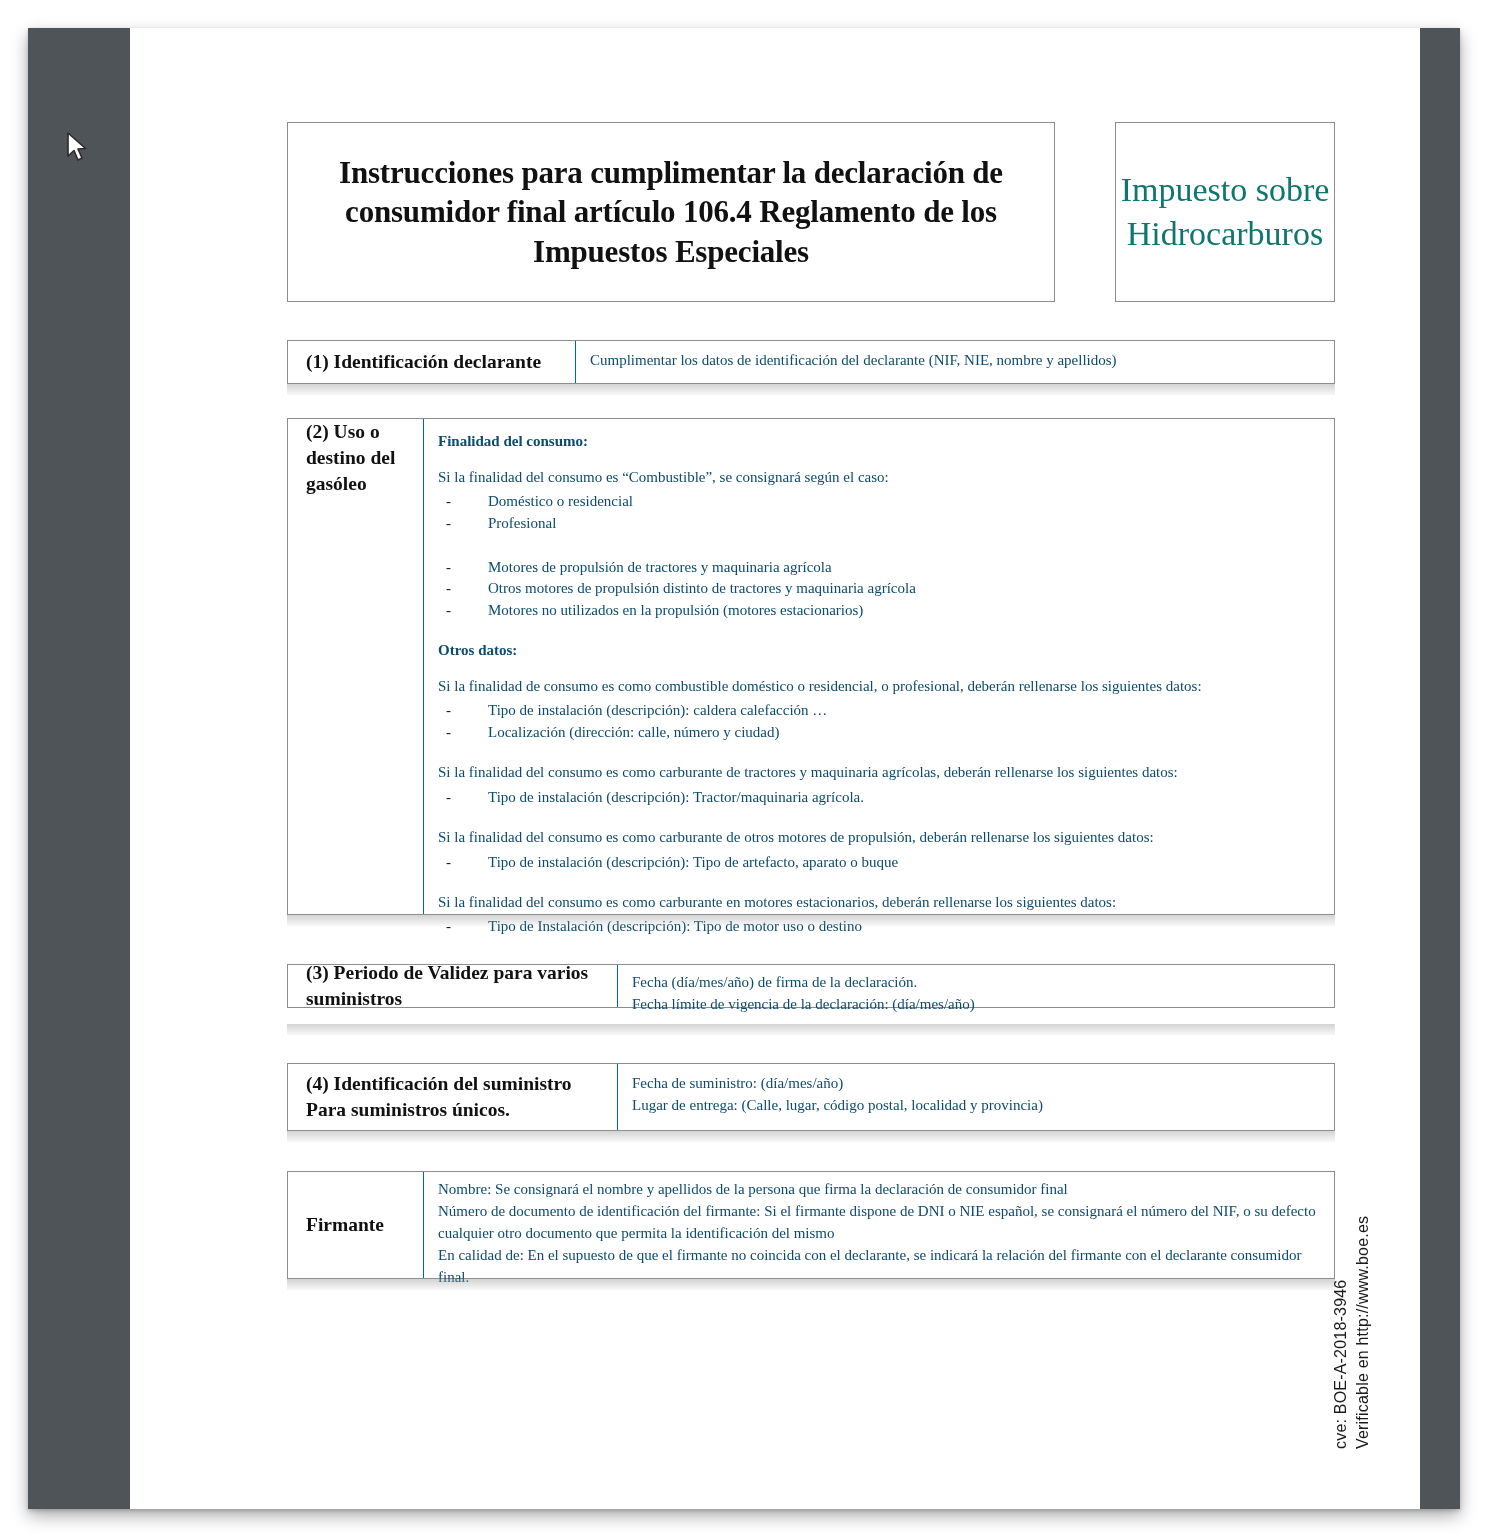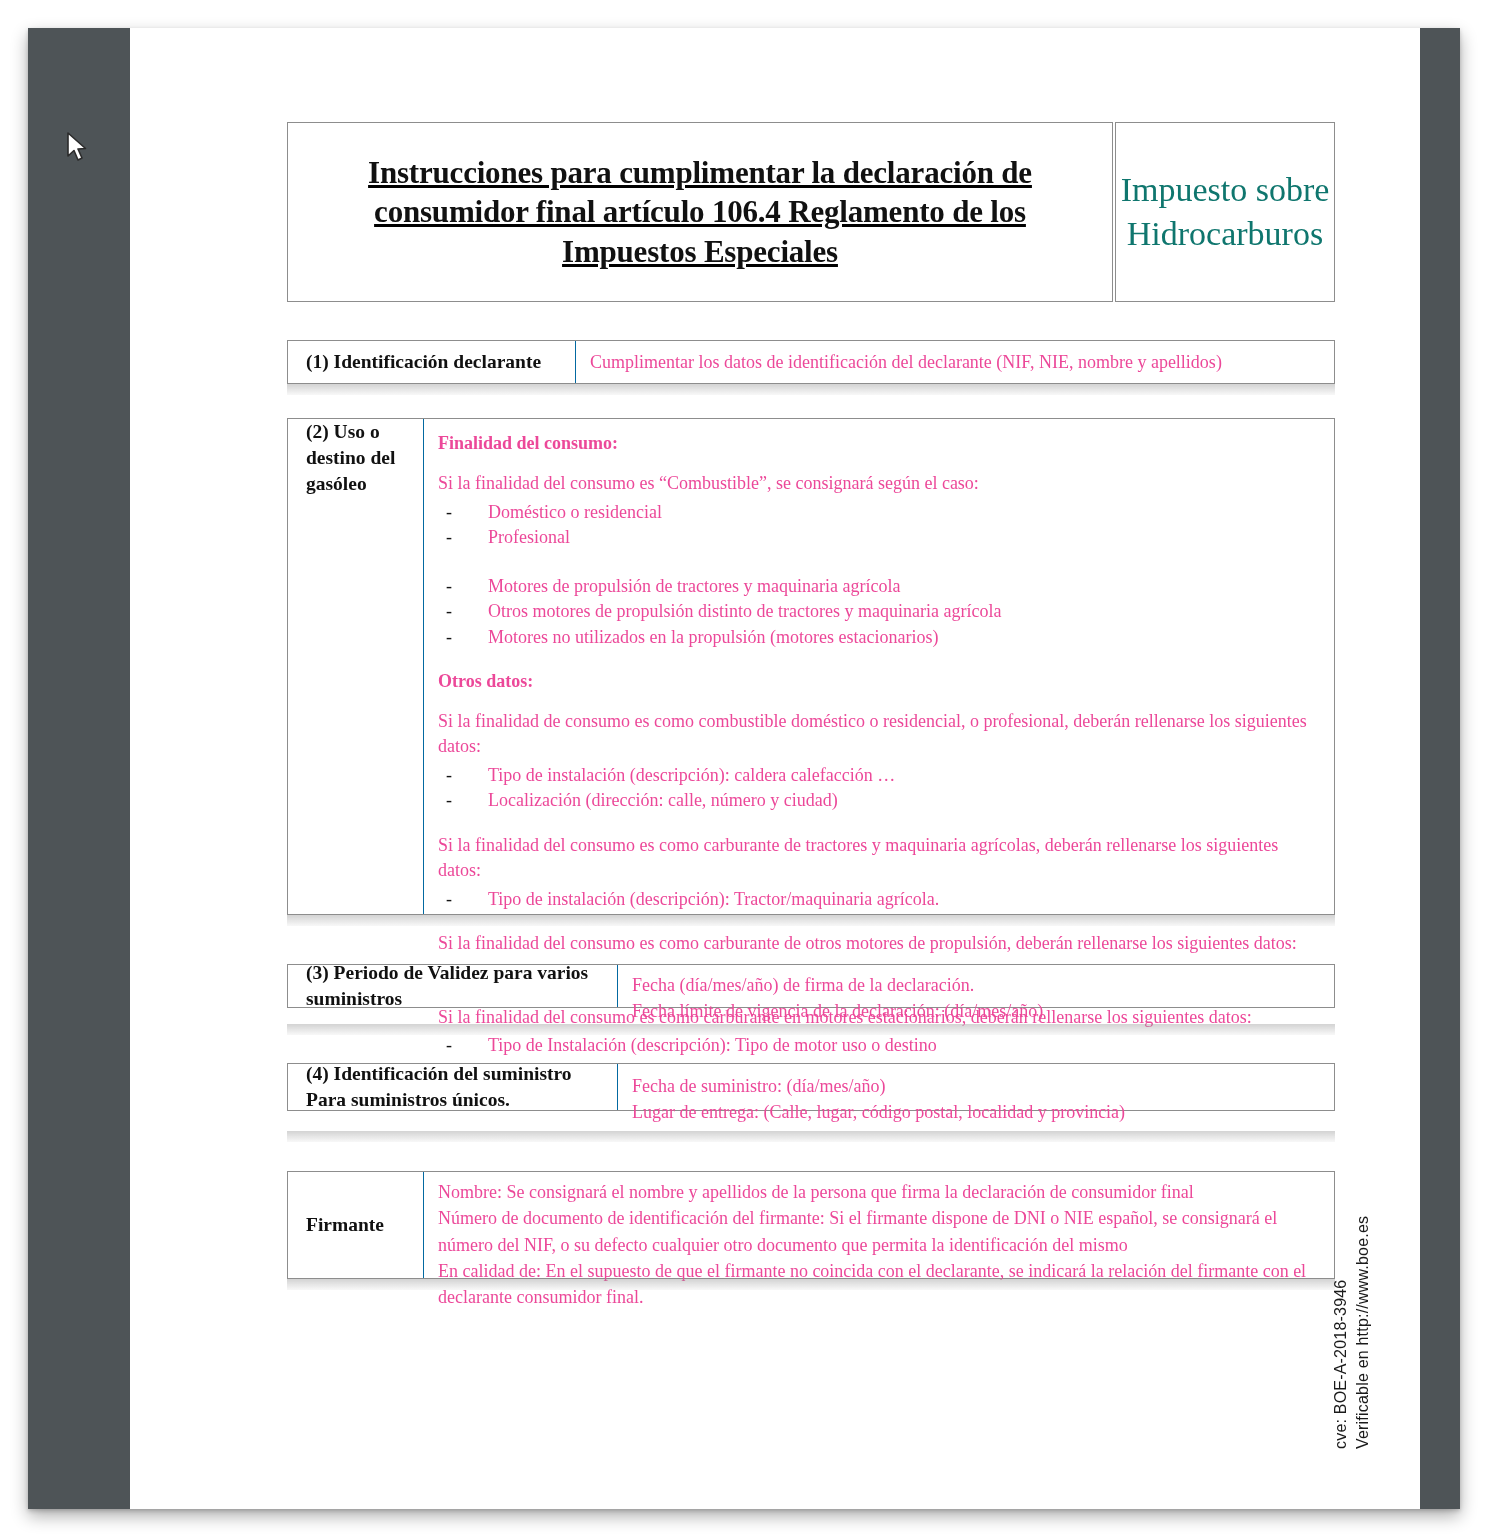--- a/index.html
+++ b/index.html
@@ -74,21 +74,21 @@
   
   #hdr-main, #hdr-side {
     position: absolute;
     top: 94px;
     height: 180px;
     display: flex;
     align-items: center;
     justify-content: center;
     text-align: center;
   }
-  #hdr-main { left: 4px;   width: 826px; text-decoration: underline; }
+  #hdr-main { left: 4px;   width: 768px; }
   #hdr-side { left: 832px; width: 220px; }
   #hdr-main .t {
     font-weight: bold;
     font-size: 31px;
     line-height: 1.26;
     letter-spacing: -0.2px;
     color: #111;
     padding: 0 16px;
   }
   #hdr-side .t {
@@ -122,23 +122,23 @@
     line-height: 1.34;
     color: #111;
   }
   .row .rcol {
     position: absolute;
     top: 0;
     right: 0;
     bottom: 0;
     box-sizing: border-box;
     padding: 10px 14px 6px 14px;
-    font-size: 18px;
+    font-size: 15px;
     line-height: 1.38;
-    color: #ec4899;
+    color: #0c4a6e;
   }
 
   
   .p        { margin: 0 0 0 0; }
   .p.bold   { font-weight: bold; }
   .gap      { height: 15px; }
   ul.dash   { list-style: none; margin: 4px; padding: 0; }
   ul.dash li {
     position: relative;
     padding-left: 46px;
@@ -272,21 +272,21 @@
         <div class="lcol" style="width:330px; align-items:center;">
           <div class="t" style="max-width:300px;">(3) Periodo de Validez para varios suministros</div>
         </div>
         <div class="rcol lines" style="left:330px; padding-top:7px;">
           <div>Fecha (día/mes/año) de firma de la declaración.</div>
           <div>Fecha límite de vigencia de la declaración: (día/mes/año)</div>
         </div>
       </div>
       <div class="smudge" style="top:996px; left:4px; width:1048px;"></div>
 
-      <div class="row box" style="top:1035px; height:48px;">
+      <div class="row box" style="top:1035px; height:68px;">
         <div class="lcol" style="width:330px; align-items:center;">
           <div class="t" style="max-width:300px;">(4) Identificación del suministro Para suministros únicos.</div>
         </div>
         <div class="rcol lines" style="left:330px; padding-top:9px;">
           <div>Fecha de suministro: (día/mes/año)</div>
           <div>Lugar de entrega: (Calle, lugar, código postal, localidad y provincia)</div>
         </div>
       </div>
       <div class="smudge" style="top:1103px; left:4px; width:1048px;"></div>
 

